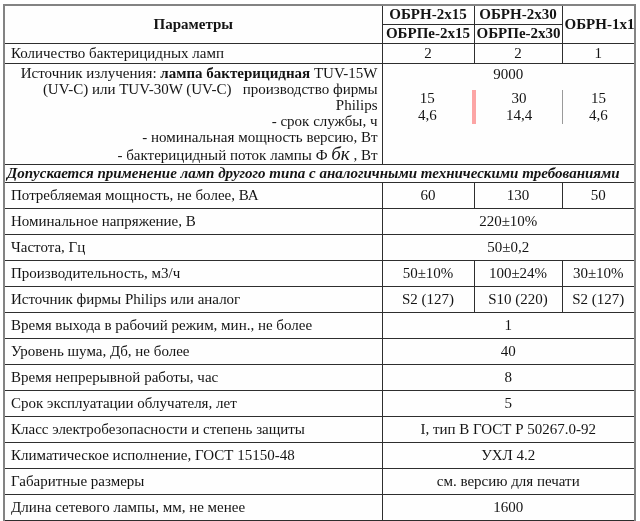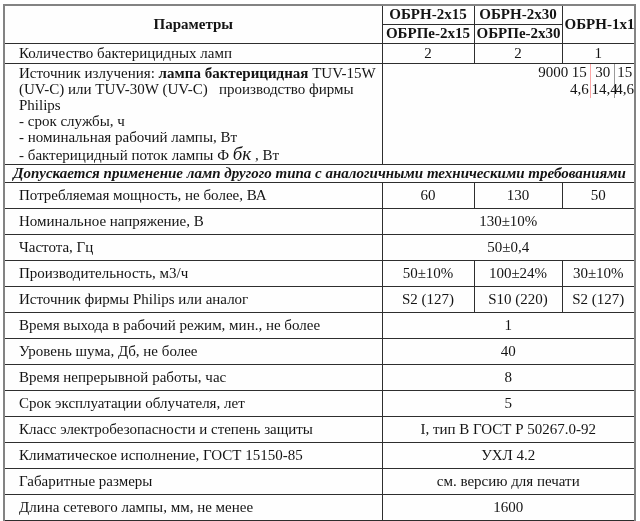--- a/index.html
+++ b/index.html
@@ -31,37 +31,37 @@
   col.c3 { width: 73px; }
 
   tr.h { height: 19px; }
   tr.h td { font-weight: bold; text-align: center; padding: 0 2px; }
   tr.r-count { height: 20px; }
   tr.r-src { height: 80px; }
   tr.r-notice { height: 16px; }
   tr.r-std { height: 26px; }
   tr.r-last { height: 17px; }
 
-  td.lbl { text-align: left; padding-left: 14px; margin-left: 46px; }
+  td.lbl { text-align: left; padding-left: 6px; margin-left: 46px; }
   td.val { text-align: center; }
 
-  td.src-lbl { vertical-align: top; padding-top: 1px; line-height: 16.2px; }
+  td.src-lbl { vertical-align: top; padding-top: 1px; line-height: 16.2px; text-align: right; }
   td.src-vals { padding: 0; vertical-align: top; }
-  .src-flex { display: flex; height: 80px; }
+  .src-flex { display: flex; flex-direction: column; height: 80px; }
   .src-flex .sp { flex: 1; }
   .v9000 { text-align: center; }
   .src-flex .gap { height: 7px; }
-  .trio { display: flex; align-items: flex-start; margin-bottom: 6px; }
+  .trio { display: flex; align-items: flex-start; margin-bottom: 20px; }
   .trio .tc { text-align: center; line-height: 17px; }
   .trio .tc:nth-child(1) { width: 36.4%; }
-  .trio .tc:nth-child(2) { width: 34.8%; border-left: 1px solid #fca5a5; border-right: 1px solid #9a9a9a; }
+  .trio .tc:nth-child(2) { width: 34.8%; border-left: 4px solid #fca5a5; border-right: 1px solid #9a9a9a; }
   .trio .tc:nth-child(3) { width: 28.8%; }
 
   tr.r-notice td {
-    font-weight: bold; font-style: italic; text-align: center;
+    font-weight: bold; font-style: italic; 
     padding: 0 2px;
   }
   i.sub { font-size: 19px; }
 </style>
 </head>
 <body>
 
 <div class="page">
   <table class="spec">
     <colgroup>
@@ -87,21 +87,21 @@
       <td class="lbl">Количество бактерицидных ламп</td>
       <td class="val">2</td>
       <td class="val">2</td>
       <td class="val">1</td>
     </tr>
 
     <tr class="r-src">
       <td class="lbl src-lbl">
         <div><span>Источник излучения: </span><b>лампа бактерицидная</b><span> TUV-15W (UV-C) или TUV-30W (UV-C)&nbsp;&nbsp; производство фирмы Philips</span></div>
         <div>- срок службы, ч</div>
-        <div>- номинальная рабочий лампы, Вт</div>
+        <div>- номинальная мощность версию, Вт</div>
         <div><span>- бактерицидный поток лампы Ф </span><i class="sub">бк</i><span> , Вт</span></div>
       </td>
       <td class="src-vals" colspan="3">
         <div class="src-flex">
           <div class="sp"></div>
           <div class="v9000">9000</div>
           <div class="gap"></div>
           <div class="trio">
             <div class="tc">
               <div>15</div>
@@ -126,26 +126,26 @@
 
     <tr class="r-std">
       <td class="lbl">Потребляемая мощность, не более, ВА</td>
       <td class="val">60</td>
       <td class="val">130</td>
       <td class="val">50</td>
     </tr>
 
     <tr class="r-std">
       <td class="lbl">Номинальное напряжение, В</td>
-      <td class="val" colspan="3">130±10%</td>
+      <td class="val" colspan="3">220±10%</td>
     </tr>
 
     <tr class="r-std">
       <td class="lbl">Частота, Гц</td>
-      <td class="val" colspan="3">50±0,4</td>
+      <td class="val" colspan="3">50±0,2</td>
     </tr>
 
     <tr class="r-std">
       <td class="lbl">Производительность, м3/ч</td>
       <td class="val">50±10%</td>
       <td class="val">100±24%</td>
       <td class="val">30±10%</td>
     </tr>
 
     <tr class="r-std">
@@ -174,21 +174,21 @@
       <td class="lbl">Срок эксплуатации облучателя, лет</td>
       <td class="val" colspan="3">5</td>
     </tr>
 
     <tr class="r-std">
       <td class="lbl">Класс электробезопасности и степень защиты</td>
       <td class="val" colspan="3">I, тип В ГОСТ Р 50267.0-92</td>
     </tr>
 
     <tr class="r-std">
-      <td class="lbl">Климатическое исполнение, ГОСТ 15150-85</td>
+      <td class="lbl">Климатическое исполнение, ГОСТ 15150-48</td>
       <td class="val" colspan="3">УХЛ 4.2</td>
     </tr>
 
     <tr class="r-std">
       <td class="lbl">Габаритные размеры</td>
       <td class="val" colspan="3">см. версию для печати</td>
     </tr>
 
     <tr class="r-std">
       <td class="lbl">Длина сетевого лампы, мм, не менее</td>

